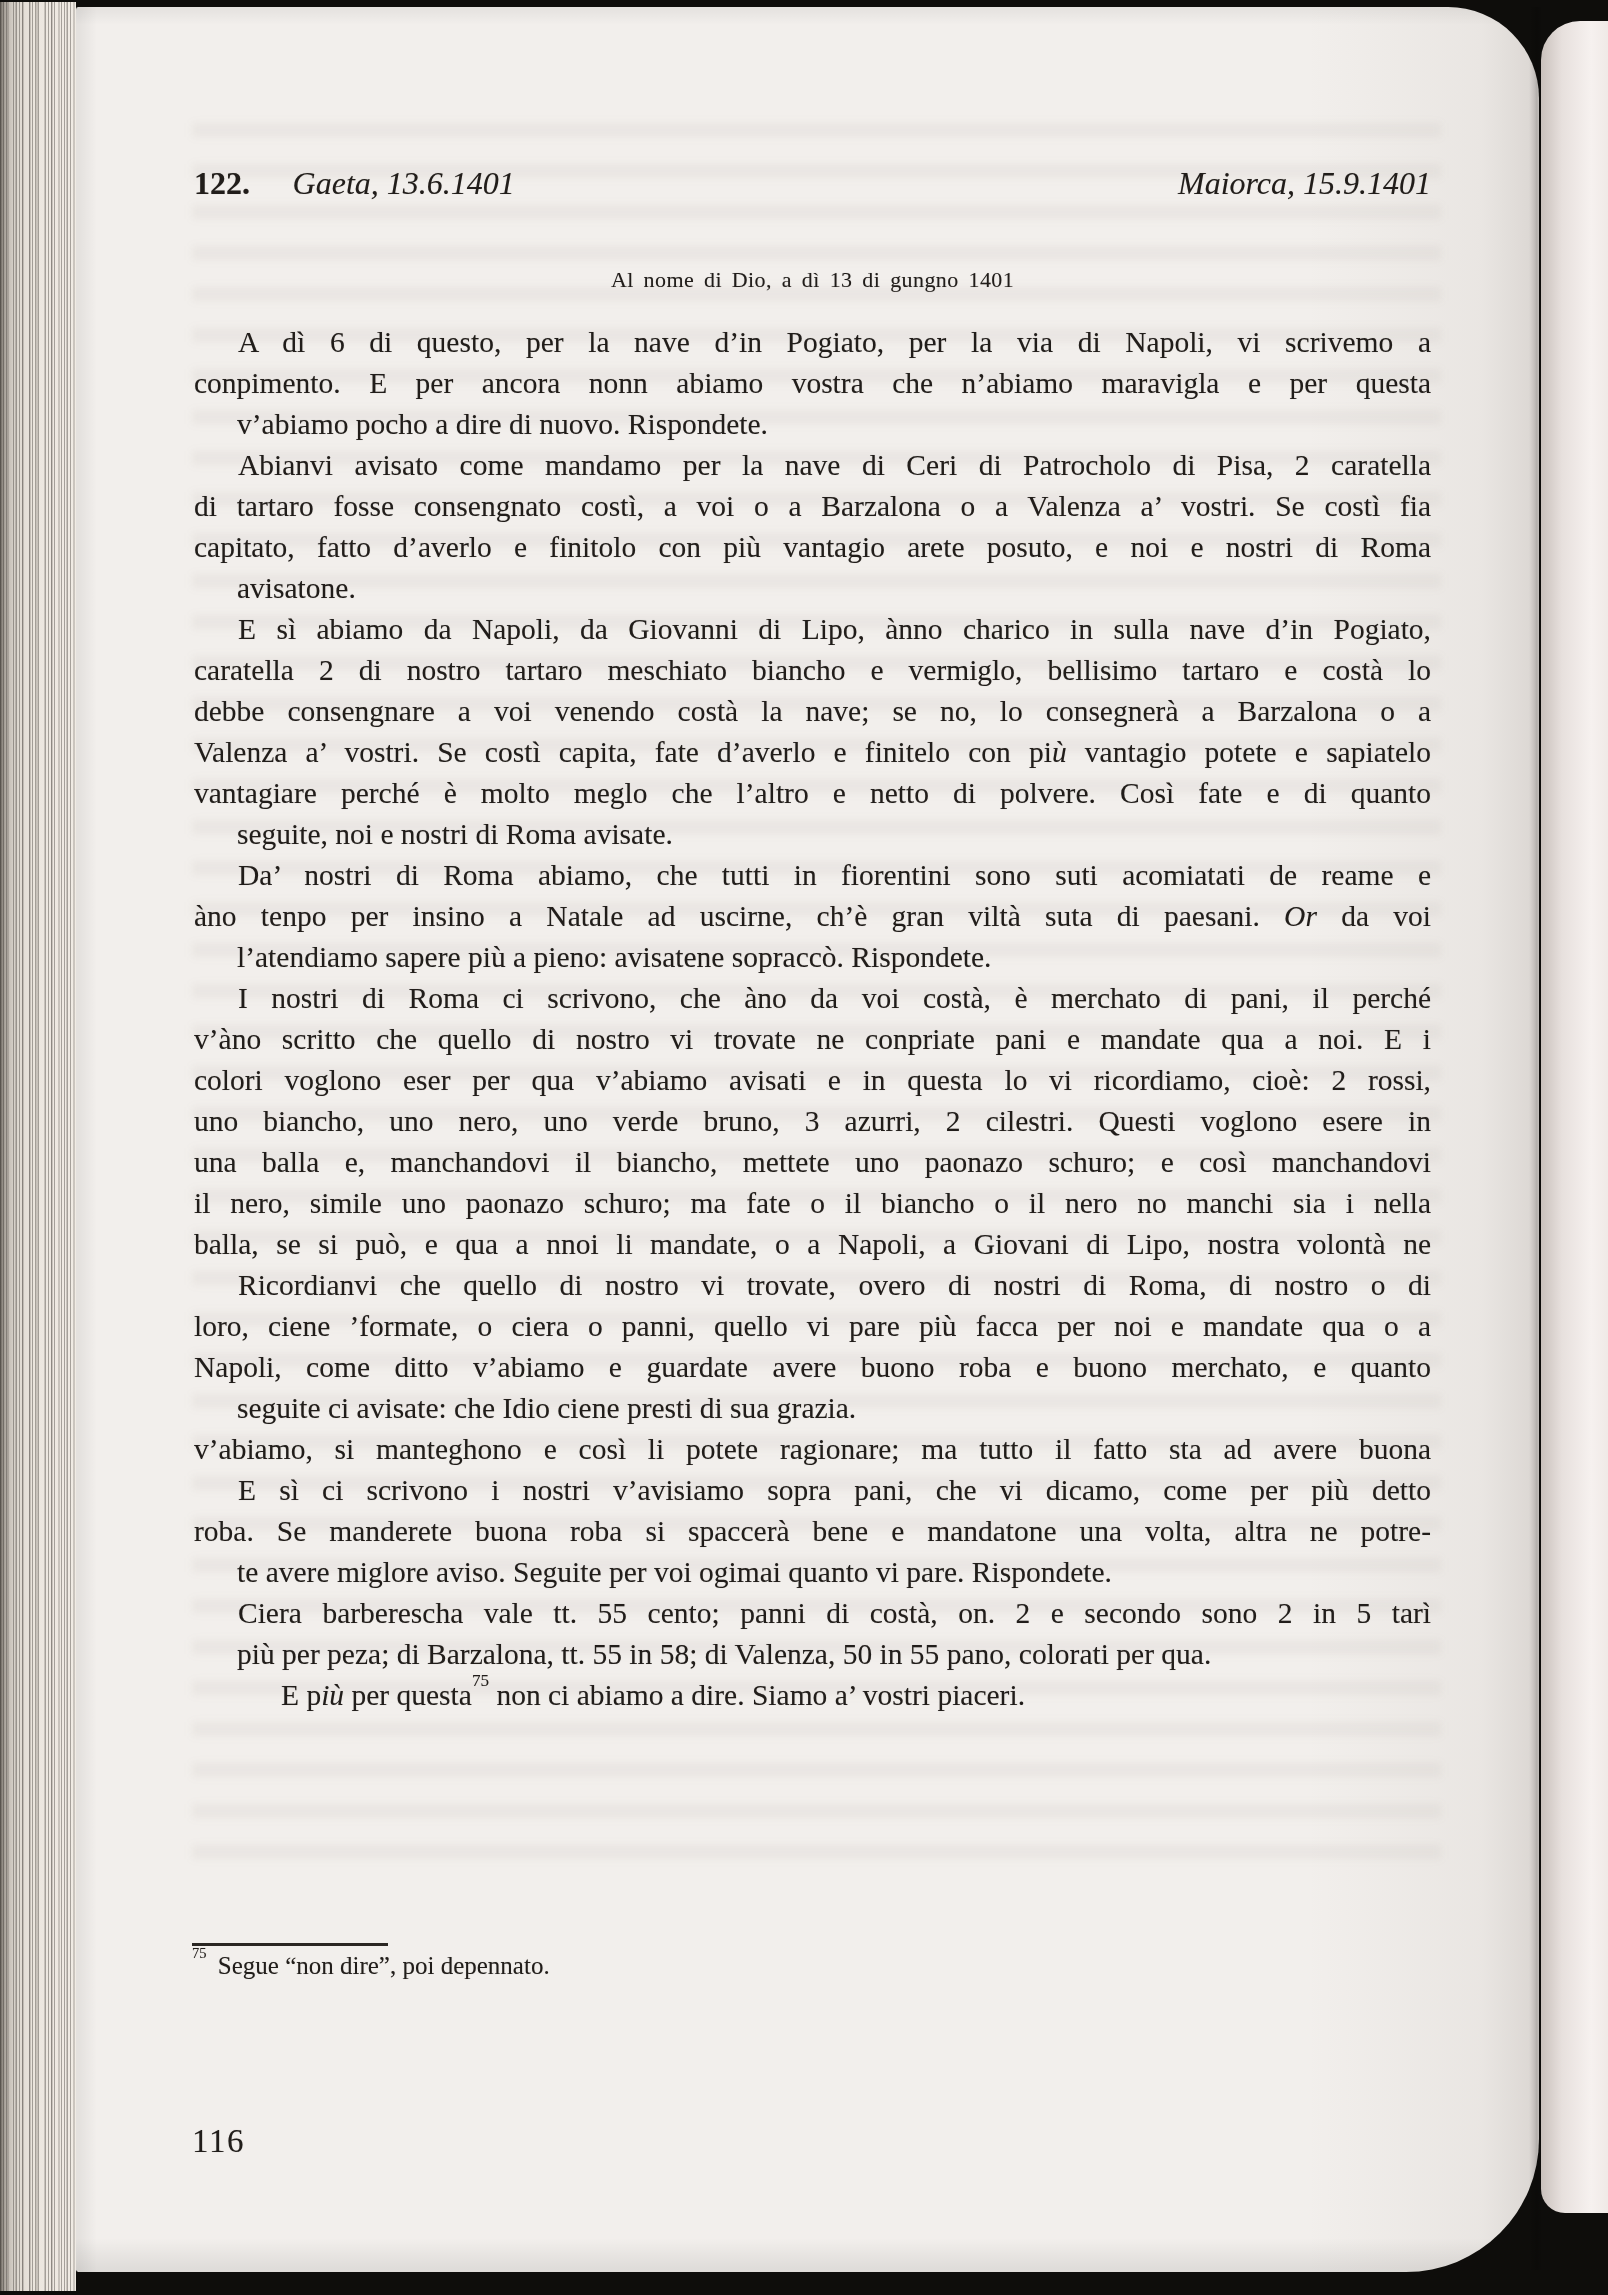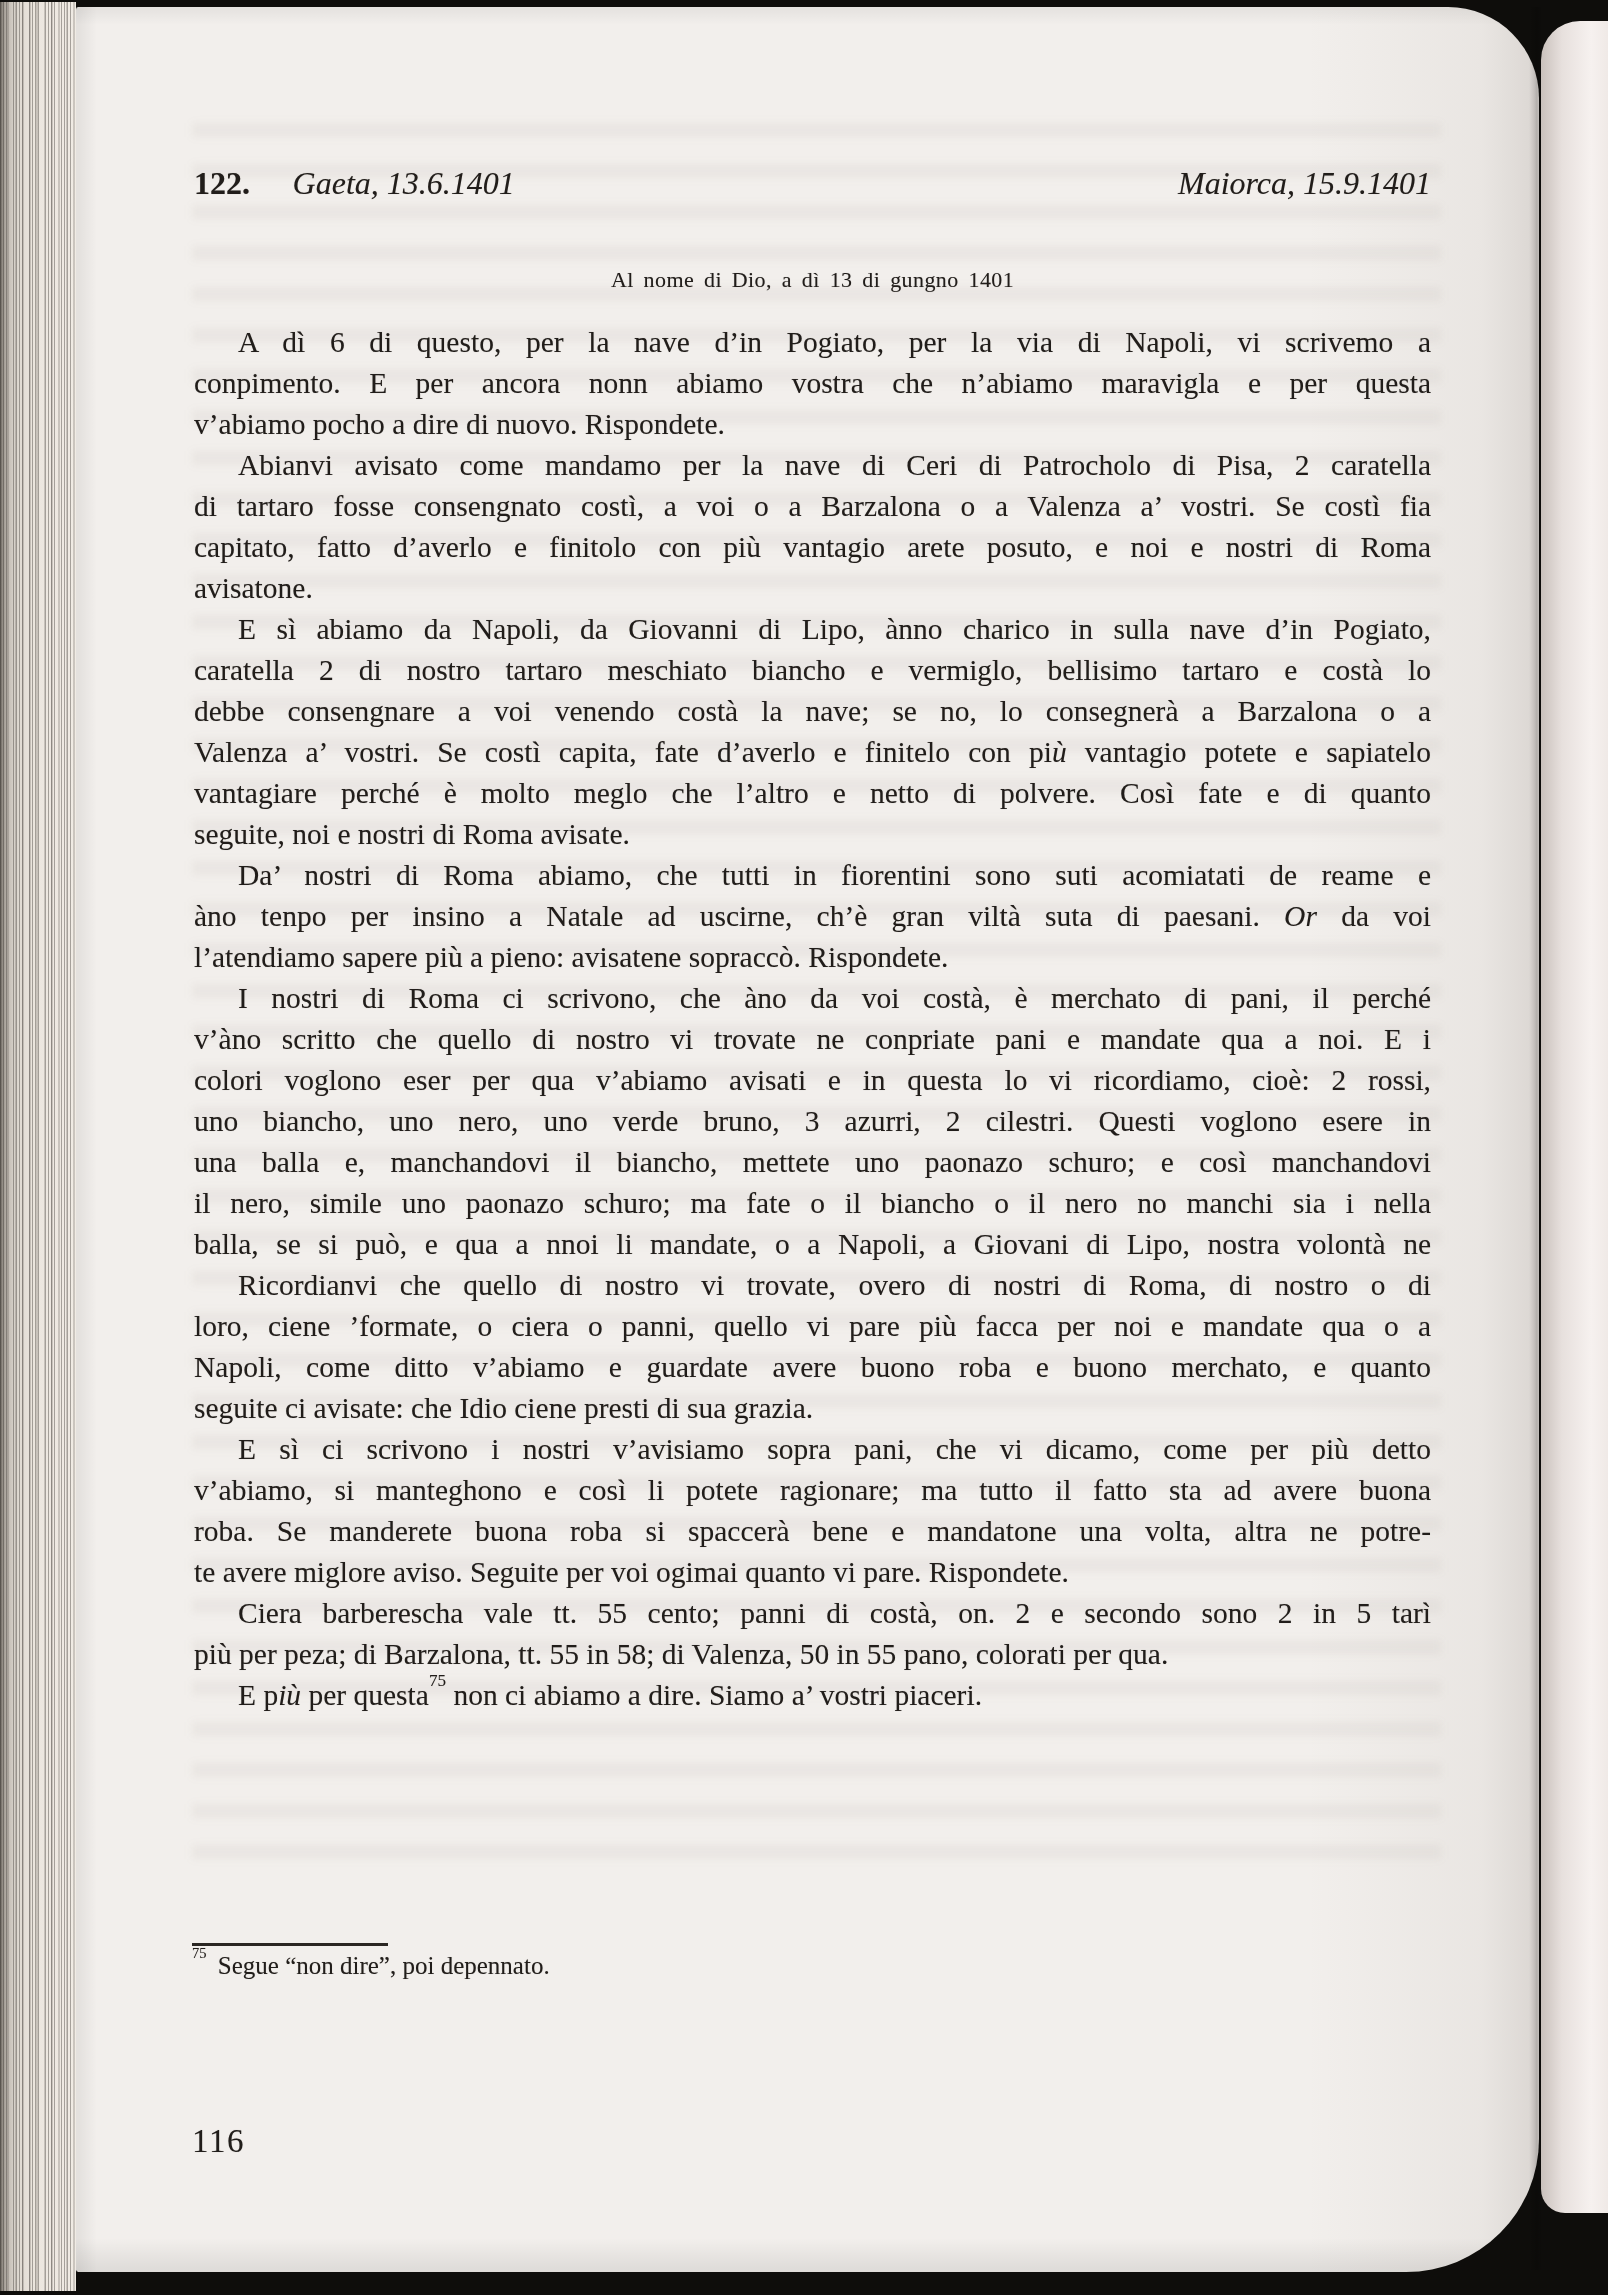--- a/index.html
+++ b/index.html
@@ -57,21 +57,21 @@
   }
   .letter-body{
     position:absolute;left:194px;top:322px;width:1237px;
     font-size:29.5px;
   }
   .ln{
     line-height:41px;height:41px;overflow:hidden;
     text-align:justify;text-align-last:justify;
   }
   .ln.first{text-indent:44px;}
-  .ln.last{text-align-last:left;}
+  .ln.last{text-align-last:left;margin-left:43px;}
   .ln i,.title i{font-style:italic;}
   sup{font-size:.58em;line-height:0;position:relative;top:-.48em;}
   .foot-rule{
     position:absolute;left:192px;top:1943px;width:196px;height:3.2px;background:#2b2723;
   }
   .footnote{
     position:absolute;left:192px;top:1949px;width:1132px;
     font-size:25px;line-height:34px;
   }
   .footnote sup{margin-right:11.3px;}
@@ -119,22 +119,22 @@
     <div class="ln"><span>v’àno scritto che quello di nostro vi trovate ne conpriate pani e mandate qua a noi. E i</span></div>
     <div class="ln"><span>colori voglono eser per qua v’abiamo avisati e in questa lo vi ricordiamo, cioè: 2 rossi,</span></div>
     <div class="ln"><span>uno biancho, uno nero, uno verde bruno, 3 azurri, 2 cilestri. Questi voglono esere in</span></div>
     <div class="ln"><span>una balla e, manchandovi il biancho, mettete uno paonazo schuro; e così manchandovi</span></div>
     <div class="ln"><span>il nero, simile uno paonazo schuro; ma fate o il biancho o il nero no manchi sia i nella</span></div>
     <div class="ln"><span>balla, se si può, e qua a nnoi li mandate, o a Napoli, a Giovani di Lipo, nostra volontà ne</span></div>
     <div class="ln first"><span>Ricordianvi che quello di nostro vi trovate, overo di nostri di Roma, di nostro o di</span></div>
     <div class="ln"><span>loro, ciene ’formate, o ciera o panni, quello vi pare più facca per noi e mandate qua o a</span></div>
     <div class="ln"><span>Napoli, come ditto v’abiamo e guardate avere buono roba e buono merchato, e quanto</span></div>
     <div class="ln last"><span>seguite ci avisate: che Idio ciene presti di sua grazia.</span></div>
+    <div class="ln"><span>v’abiamo, si manteghono e così li potete ragionare; ma tutto il fatto sta ad avere buona</span></div>
     <div class="ln first"><span>E sì ci scrivono i nostri v’avisiamo sopra pani, che vi dicamo, come per più detto</span></div>
-    <div class="ln"><span>v’abiamo, si manteghono e così li potete ragionare; ma tutto il fatto sta ad avere buona</span></div>
     <div class="ln"><span>roba. Se manderete buona roba si spaccerà bene e mandatone una volta, altra ne potre-</span></div>
     <div class="ln last"><span>te avere miglore aviso. Seguite per voi ogimai quanto vi pare. Rispondete.</span></div>
     <div class="ln first"><span>Ciera barberescha vale tt. 55 cento; panni di costà, on. 2 e secondo sono 2 in 5 tarì</span></div>
     <div class="ln last"><span>più per peza; di Barzalona, tt. 55 in 58; di Valenza, 50 in 55 pano, colorati per qua.</span></div>
     <div class="ln first last"><span>E p</span><i>iù</i><span> per questa</span><sup>75</sup><span> non ci abiamo a dire. Siamo a’ vostri piaceri.</span></div>
   </div>
 
 <div class="foot-rule"></div>
 
 <div class="footnote txt">

